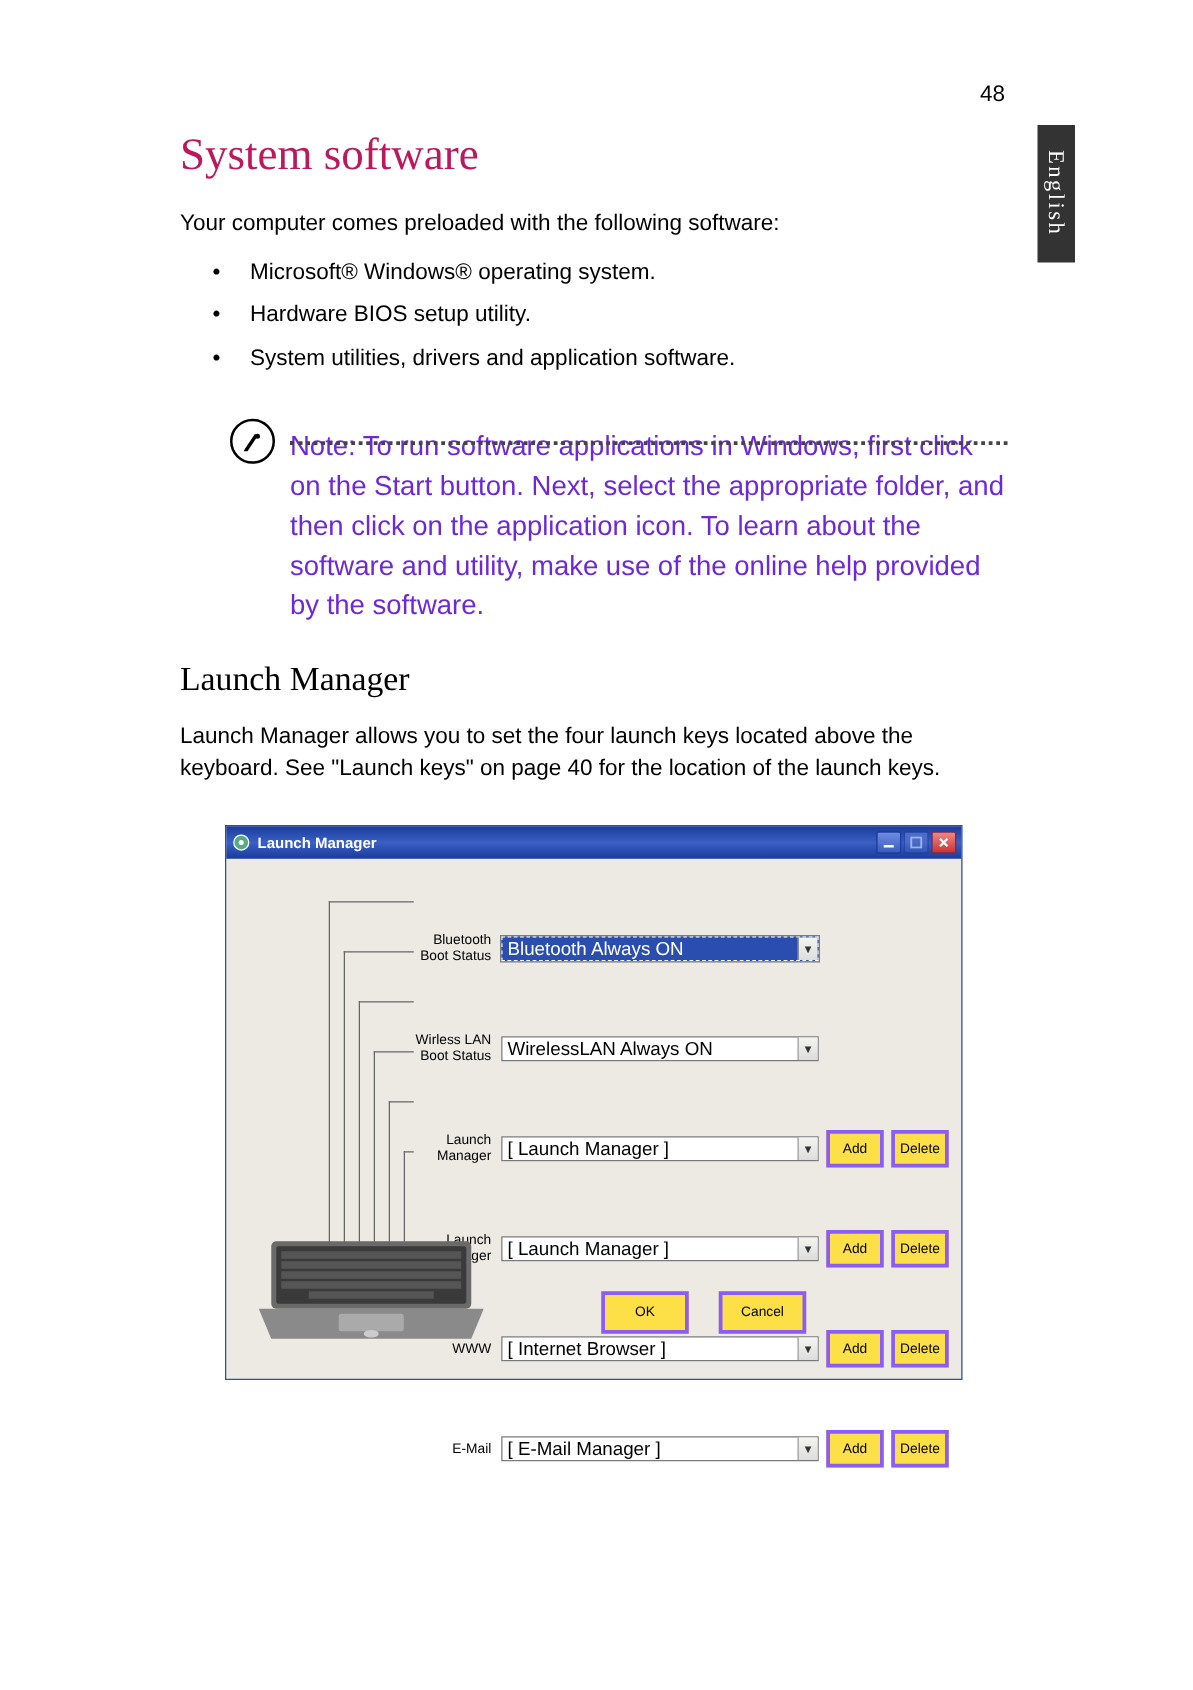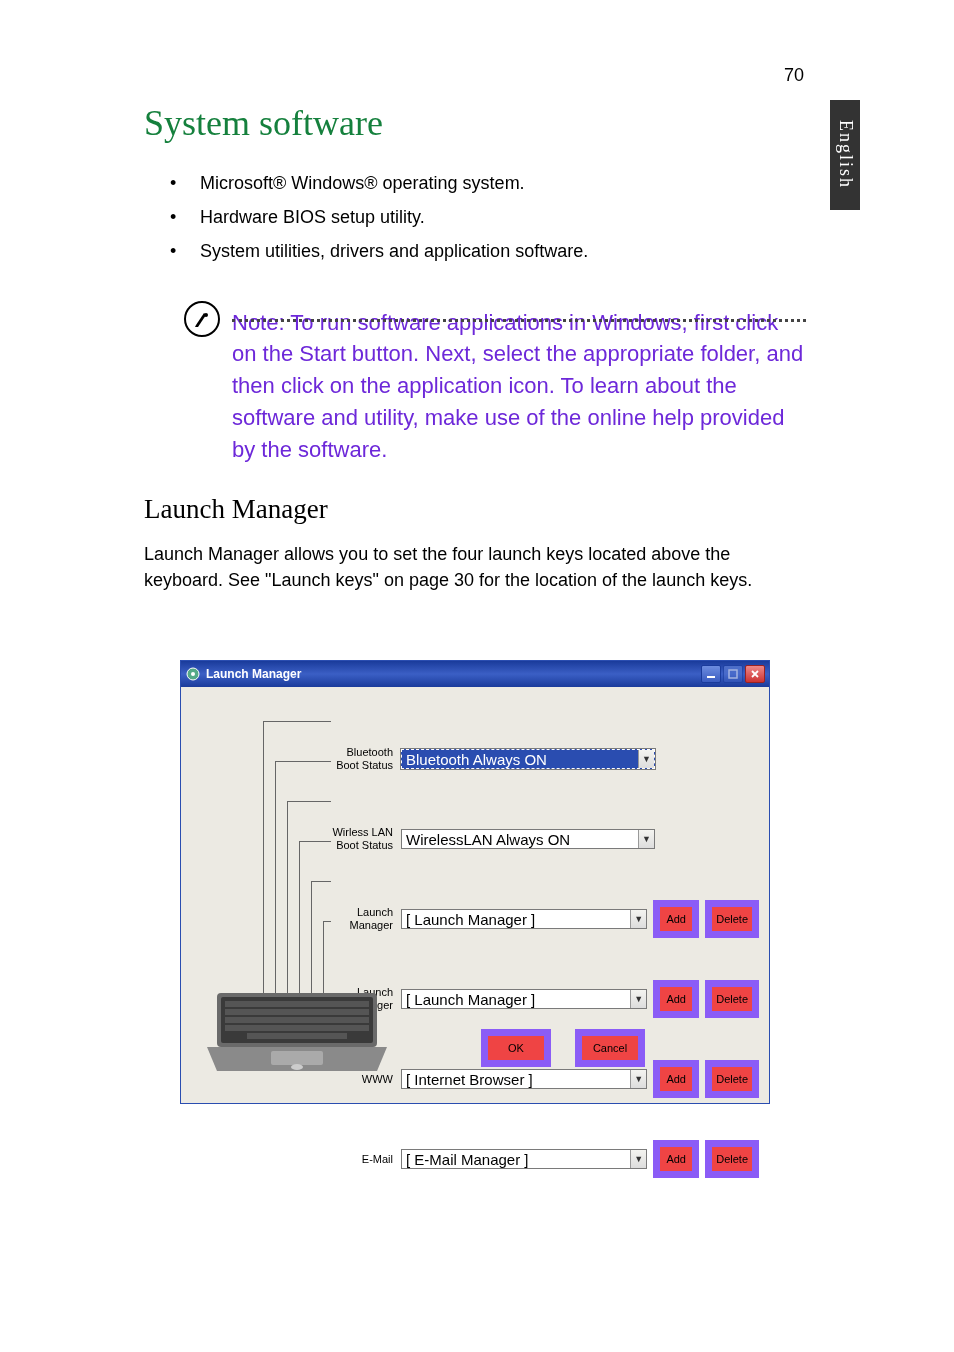--- a/index.html
+++ b/index.html
@@ -40,21 +40,21 @@
     position: absolute;
     left: 144px;
     top: 102px;
     width: 660px;
   }
   h1 {
     font-family: Georgia, 'Times New Roman', serif;
     font-weight: normal;
     font-size: 36px;
     margin-bottom: 22px;
-    color: #15803d;
+    color: #be185d;
   }
   .intro {
     font-family: Arial, Helvetica, sans-serif;
     font-size: 18px;
     margin-bottom: 10px;
     line-height: 1.35;
   }
   ul.bullets {
     list-style: none;
     margin: 6px 0 14px 0;
@@ -206,22 +206,22 @@
     width: 16px; height: 18px;
     background: linear-gradient(#f4f4f0,#ddd);
     border-left: 1px solid #999;
     display:flex; align-items:center; justify-content:center;
     font-size: 9px; color:#333;
   }
   .lm-btn {
     height: 20px;
     min-width: 46px;
     margin-left: 6px;
-    background: #ef4444;
-    border: 7px solid #8b5cf6;
+    background: #fde047;
+    border: 3px solid #8b5cf6;
     font-size: 11px;
     display:flex; align-items:center; justify-content:center;
     padding: 12px 4px;
   }
   .lm-bottom-btns {
     position: absolute;
     bottom: 36px;
     left: 300px;
     display: flex;
     gap: 24px;
@@ -240,47 +240,48 @@
     border-left: 1px solid #666;
   }
   .connector-h {
     position: absolute;
     border-top: 1px solid #666;
   }
 </style>
 </head>
 <body>
 
-<div class="page-number">70</div>
+<div class="page-number">48</div>
 
 <div class="side-tab">
   <span>English</span>
 </div>
 
 <div class="content">
   <h1>System software</h1>
+  <p class="intro">Your computer comes preloaded with the following software:</p>
   <ul class="bullets">
     <li>Microsoft® Windows® operating system.</li>
     <li>Hardware BIOS setup utility.</li>
     <li>System utilities, drivers and application software.</li>
   </ul>
 
   <div class="note-block">
     <div class="note-icon">
       <svg width="20" height="20" viewBox="0 0 20 20">
         <path d="M4 16 L12 4 L14 6 L6 18 L3 18 Z" fill="#000"></path>
         <circle cx="14" cy="6" r="2" fill="#000"></circle>
       </svg>
     </div>
     <div class="dotted-line"></div>
     <p class="note-text">Note: To run software applications in Windows, first click on the Start button. Next, select the appropriate folder, and then click on the application icon. To learn about the software and utility, make use of the online help provided by the software.</p>
   </div>
 
   <h2>Launch Manager</h2>
-  <p class="para">Launch Manager allows you to set the four launch keys located above the keyboard.  See "Launch keys" on page 30 for the location of the launch keys.</p>
+  <p class="para">Launch Manager allows you to set the four launch keys located above the keyboard.  See "Launch keys" on page 40 for the location of the launch keys.</p>
 </div>
 
 <div class="lm-window">
   <div class="lm-titlebar">
     <span class="app-icon">
       <svg width="14" height="14" viewBox="0 0 14 14">
           <circle cx="7" cy="7" r="6" fill="#5a8" stroke="#fff"></circle>
           <circle cx="7" cy="7" r="2" fill="#fff"></circle>
         </svg>
     </span>

